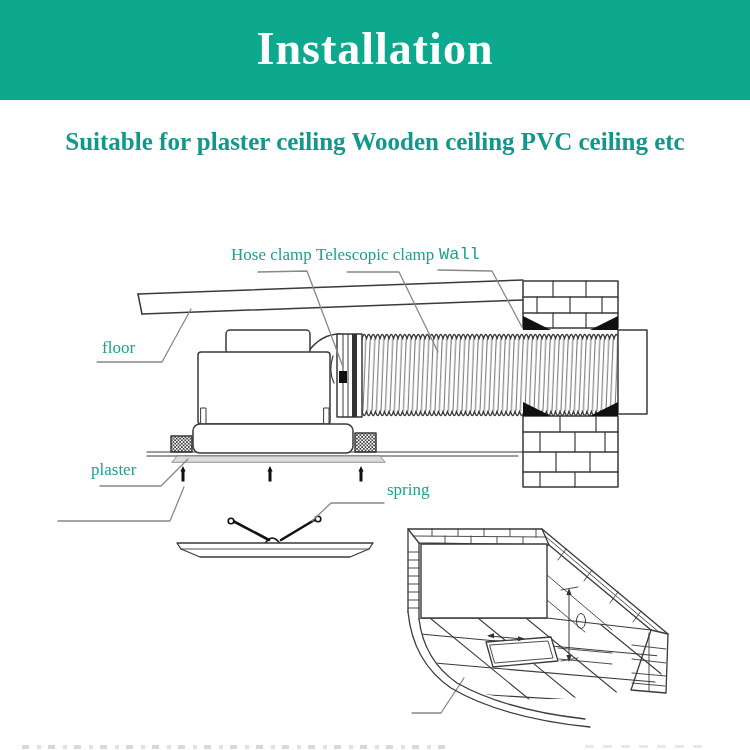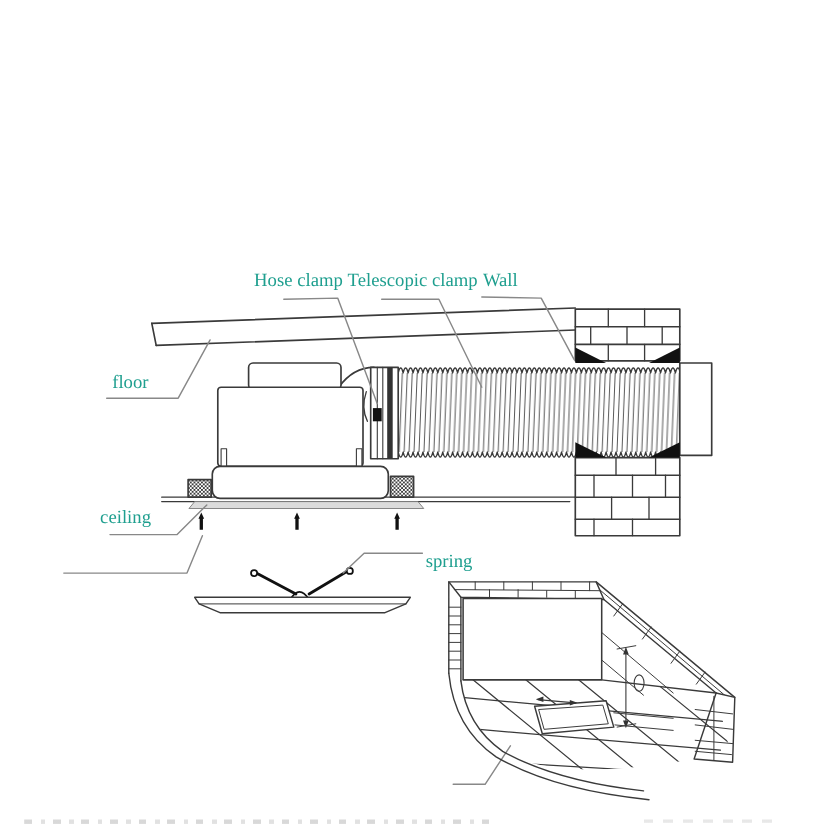--- a/index.html
+++ b/index.html
@@ -8,38 +8,42 @@
   .stage{position:absolute;inset:0;width:750px;height:750px;}
   .header{position:absolute;left:0;top:0;width:750px;height:100px;background:#0ca98f;}
   .header h1{margin:0;padding-top:22px;text-align:center;color:#ffffff;
              font-size:46px;font-weight:bold;letter-spacing:1px;
              font-family:"Liberation Serif", serif;}
   .subtitle{position:absolute;left:0;top:128px;width:750px;text-align:center;
             color:#12988a;font-size:25px;font-weight:bold;}
   .diagram-label{position:absolute;color:#1f9f8f;font-size:17px;white-space:nowrap;}
   #lbl-hose-clamp{left:231px;top:245px;}
   #lbl-telescopic-pipe{left:316px;top:245px;}
-  #lbl-wall{left:439px;top:245px;}
+  #lbl-wall{left:439px;top:245px;font-family:Liberation Mono, monospace;}
   #lbl-floor{left:102px;top:338px;font-family:Liberation Serif, serif;}
   #lbl-ceiling{left:91px;top:460px;}
   #lbl-self-tapping-screw{left:27px;top:497px;}
-  #lbl-spring{left:387px;top:500px;}
+  #lbl-spring{left:387px;top:480px;}
   #lbl-ceiling-structure{left:303px;top:680px;}
   svg.lineart{position:absolute;left:0;top:0;}
   .cropped-artifact{position:absolute;left:22px;top:745px;width:424px;height:4px;opacity:.55;
       background:repeating-linear-gradient(90deg,#b9b9b9 0 7px,transparent 7px 15px,#c9c9c9 15px 19px,transparent 19px 26px);}
   .cropped-artifact2{position:absolute;left:585px;top:745px;width:120px;height:3px;opacity:.4;
       background:repeating-linear-gradient(90deg,#c5c5c5 0 9px,transparent 9px 18px);}
 </style>
 </head>
 <body>
 
 <div class="stage">
 
-
+  <div class="header">
+    <h1>Installation</h1>
+  </div>
+
+  <div class="subtitle">Suitable for plaster ceiling Wooden ceiling PVC ceiling etc</div>
 
   <svg class="lineart" width="750" height="750" viewBox="0 0 750 750" fill="none" stroke-linecap="round" stroke-linejoin="round">
     <defs>
       <pattern id="corr" width="4.5" height="72" patternUnits="userSpaceOnUse" x="362" y="339">
         <path d="M3.8,0 L0.9,72" stroke="#555" stroke-width="0.9"></path>
       </pattern>
       <pattern id="xhatch" width="3.4" height="3.4" patternUnits="userSpaceOnUse">
         <path d="M0,0 L3.4,3.4 M3.4,0 L0,3.4" stroke="#333" stroke-width="0.8"></path>
       </pattern>
       <clipPath id="gridclip">
@@ -194,18 +198,18 @@
         <path d="M561,590 L578,587 M561,661 L578,658" stroke-width="0.9"></path>
         <ellipse cx="581" cy="621" rx="4.5" ry="7.5" stroke-width="1"></ellipse>
       </g>
     </g>
   </svg>
 
   <span class="diagram-label" id="lbl-hose-clamp">Hose clamp</span>
   <span class="diagram-label" id="lbl-telescopic-pipe">Telescopic clamp</span>
   <span class="diagram-label" id="lbl-wall">Wall</span>
   <span class="diagram-label" id="lbl-floor">floor</span>
-  <span class="diagram-label" id="lbl-ceiling">ceiling</span>
+  <span class="diagram-label" id="lbl-ceiling">plaster</span>
   <span class="diagram-label" id="lbl-spring">spring</span>
 
   <div class="cropped-artifact"></div>
   <div class="cropped-artifact2"></div>
 </div>
 
 </body></html>

